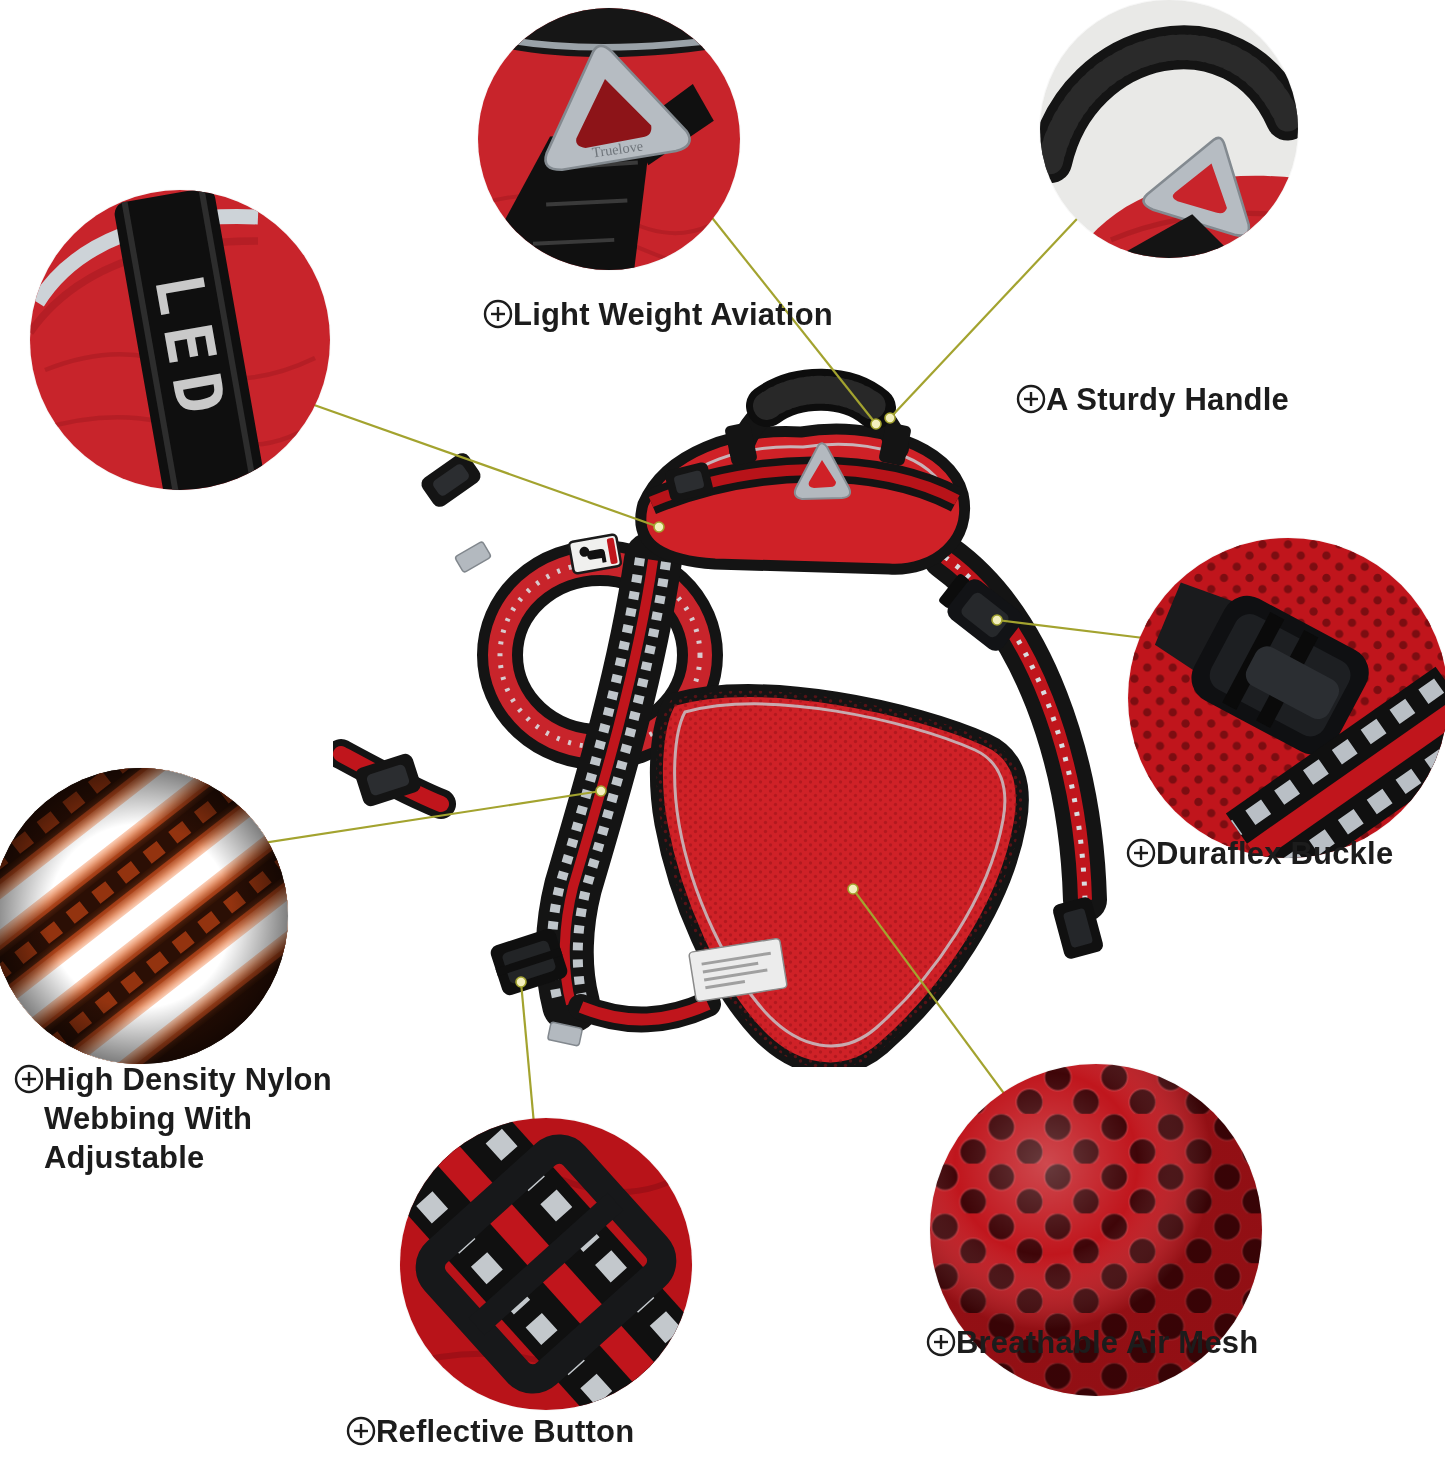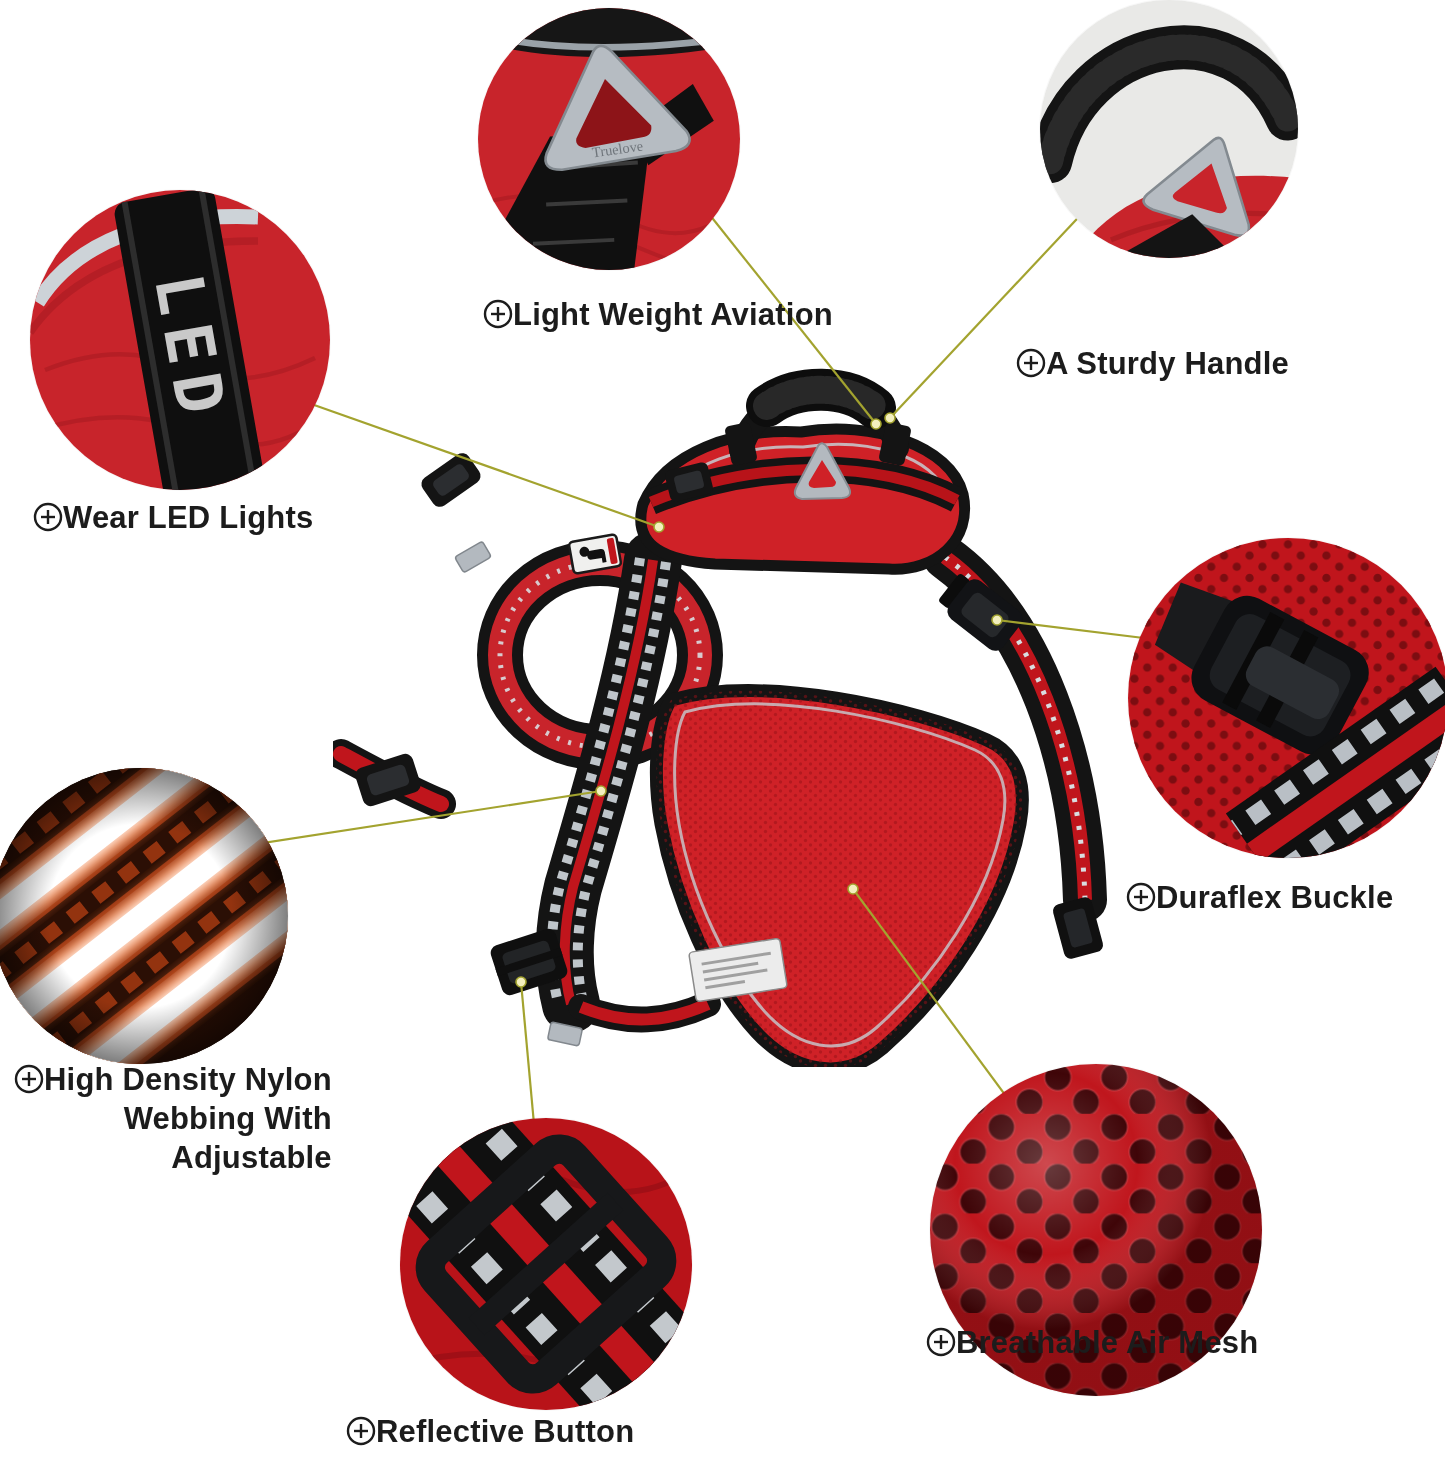--- a/index.html
+++ b/index.html
@@ -17,21 +17,21 @@
     position:absolute; border-radius:50%; overflow:hidden; z-index:2;
     box-shadow:0 0 0 1px rgba(0,0,0,0.03);
   }
   .callout-circle svg { display:block; width:100%; height:100%; }
   .label {
     position:absolute; z-index:3; display:flex; align-items:flex-start; gap:0;
     font-size:31px; font-weight:700; color:#1c1c1c; line-height:1.26; letter-spacing:0.2px;
   }
   .label .plus-icon { margin-top:4px; flex:0 0 auto; }
   .label-lines span { display:block; }
-  .label-lines.center { text-align:right; }
+  .label-lines.center { text-align:left; }
 </style>
 </head>
 <body>
 
 <div class="stage">
 
   <div class="harness-wrap" style="left:333px; top:352px; width:780px; height:715px;">
     <svg viewBox="0 0 780 715" width="780" height="715">
       <defs>
         <pattern id="padmesh" width="10" height="9" patternUnits="userSpaceOnUse">
@@ -326,43 +326,33 @@
     <svg class="plus-icon" width="30" height="30" viewBox="0 0 30 30">
       <circle cx="15" cy="15" r="13" fill="none" stroke="#1c1c1c" stroke-width="2.4"></circle>
       <line x1="15" y1="8" x2="15" y2="22" stroke="#1c1c1c" stroke-width="2.4"></line>
       <line x1="8" y1="15" x2="22" y2="15" stroke="#1c1c1c" stroke-width="2.4"></line>
     </svg>
     <div class="label-lines">
       <span>Light Weight Aviation</span>
     </div>
   </div>
 
-  <div class="label" style="left:1016px; top:344px;text-align:center;">
+  <div class="label" style="left:1016px; top:380px;text-align:center;">
     <svg class="plus-icon" width="30" height="30" viewBox="0 0 30 30">
       <circle cx="15" cy="15" r="13" fill="none" stroke="#1c1c1c" stroke-width="2.4"></circle>
       <line x1="15" y1="8" x2="15" y2="22" stroke="#1c1c1c" stroke-width="2.4"></line>
       <line x1="8" y1="15" x2="22" y2="15" stroke="#1c1c1c" stroke-width="2.4"></line>
     </svg>
     <div class="label-lines">
       <span>A Sturdy Handle</span>
     </div>
   </div>
 
-  <div class="label" style="left:33px; top:498px;">
-    <svg class="plus-icon" width="30" height="30" viewBox="0 0 30 30">
-      <circle cx="15" cy="15" r="13" fill="none" stroke="#1c1c1c" stroke-width="2.4"></circle>
-      <line x1="15" y1="8" x2="15" y2="22" stroke="#1c1c1c" stroke-width="2.4"></line>
-      <line x1="8" y1="15" x2="22" y2="15" stroke="#1c1c1c" stroke-width="2.4"></line>
-    </svg>
-    <div class="label-lines">
-      <span>Wear LED Lights</span>
-    </div>
-  </div>
-
-  <div class="label" style="left:1126px; top:878px;">
+
+  <div class="label" style="left:1126px; top:834px;">
     <svg class="plus-icon" width="30" height="30" viewBox="0 0 30 30">
       <circle cx="15" cy="15" r="13" fill="none" stroke="#1c1c1c" stroke-width="2.4"></circle>
       <line x1="15" y1="8" x2="15" y2="22" stroke="#1c1c1c" stroke-width="2.4"></line>
       <line x1="8" y1="15" x2="22" y2="15" stroke="#1c1c1c" stroke-width="2.4"></line>
     </svg>
     <div class="label-lines">
       <span>Duraflex Buckle</span>
     </div>
   </div>
 

